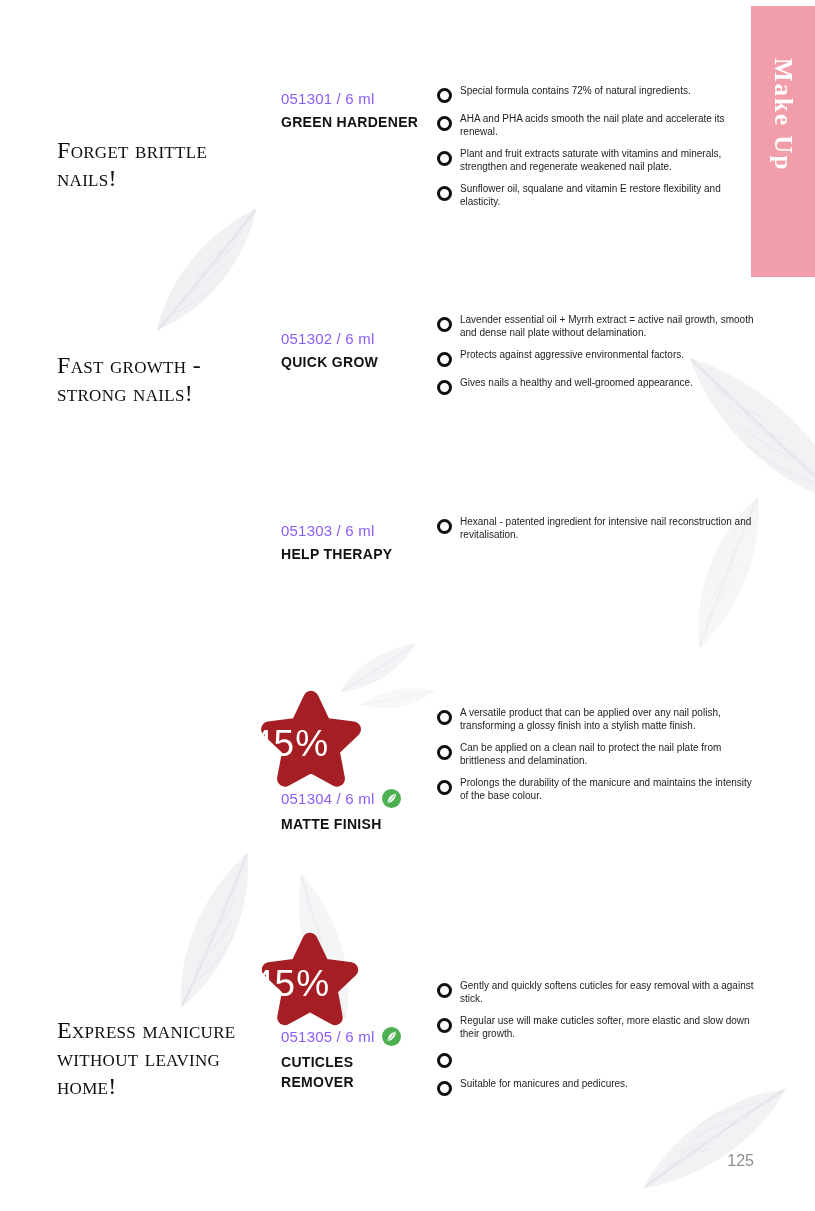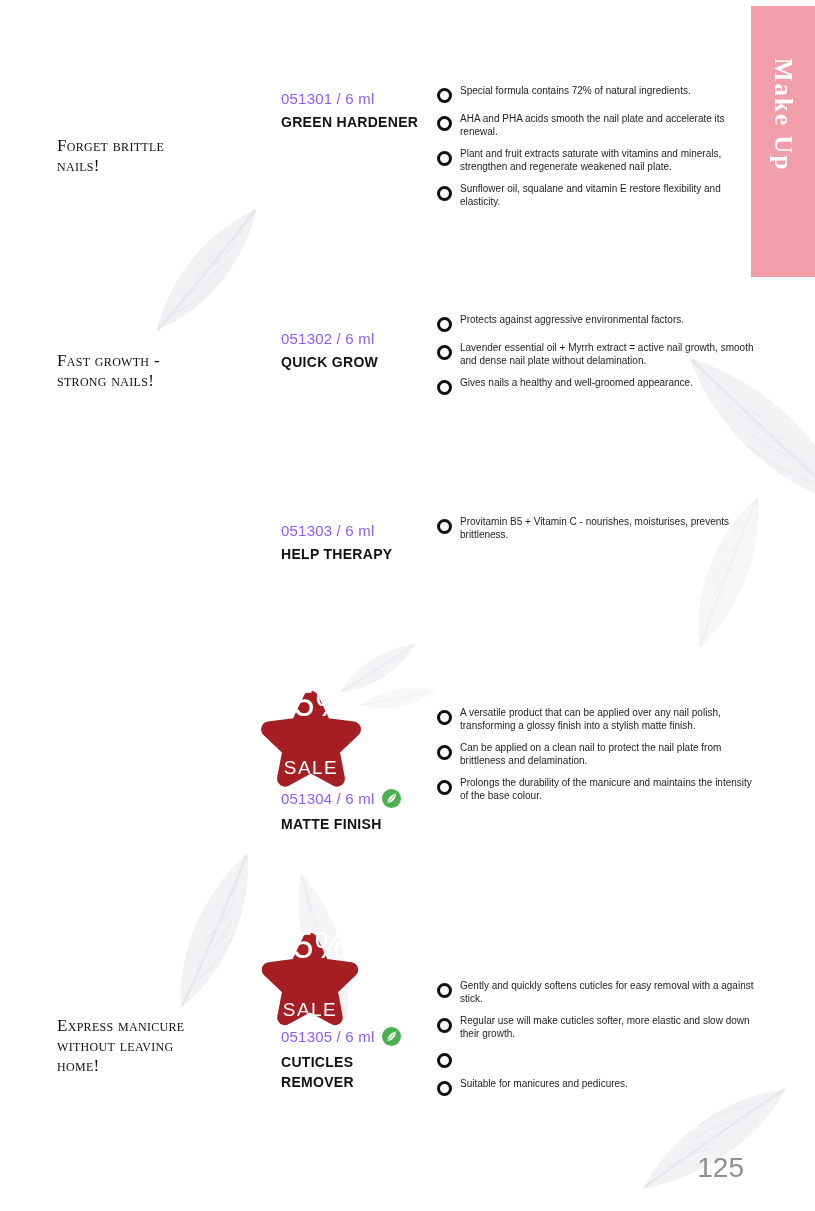--- a/index.html
+++ b/index.html
@@ -11,21 +11,21 @@
 
   
   .tab{position:absolute;right:0;top:6px;width:64px;height:271px;background:#f29daa;
        display:flex;justify-content:center;}
   .tab-label{writing-mode:vertical-rl;font-family:"Liberation Serif",serif;font-weight:bold;
        color:#ffffff;font-size:25px;letter-spacing:2px;padding-top:52px;}
 
   
   .heading{position:absolute;left:57px;width:225px;margin:0;
        font-family:"Liberation Serif",serif;font-weight:normal;font-variant:small-caps;
-       font-size:17px;line-height:1.17;color:#0e0e0e;letter-spacing:.3px;white-space:pre-line;}
+       font-size:24px;line-height:1.17;color:#0e0e0e;letter-spacing:.3px;white-space:pre-line;}
   .h1{top:136px}.h2{top:351px}.h3{top:531px}.h4{top:762px}.h5{top:1016px}
 
   
   .codeblock{position:absolute;left:281px;width:150px;}
   .c1{top:90px}.c2{top:330px}.c3{top:522px}.c4{top:788px}.c5{top:1026px}
   .code-row{display:flex;align-items:center;gap:6px;}
   .code{font-size:15px;color:#8b5cf6;letter-spacing:.2px;white-space:nowrap;}
   .pname{font-size:14px;font-weight:bold;letter-spacing:.3px;color:#111;margin-top:5px;
          white-space:pre-line;line-height:1.45;}
   .leaf{width:21px;height:21px;flex:0 0 auto;}
@@ -35,26 +35,26 @@
   .bl1{top:84px}.bl2{top:313px}.bl3{top:515px}.bl4{top:706px}.bl5{top:979px}
   .benefit{display:flex;margin:0 0 9px 0;font-size:10px;line-height:1.3;color:#232323;}
   .ring{flex:0 0 auto;width:9px;height:9px;border:3.2px solid #101010;border-radius:50%;
         margin:4px 8px 0 0;}
 
   
   .badge{position:absolute;width:118px;height:118px;}
   .badge4{left:252px;top:684px;}
   .badge5{left:253px;top:926px;width:114px;height:114px;}
   .badge svg{position:absolute;inset:0;width:100%;height:100%;overflow:visible;}
-  .badge-text{position:absolute;inset:0;display:flex;flex-direction:column;align-items:center;
-        justify-content:flex-start;color:#fff;padding-top:1px;gap:32px;}
+  .badge-text{position:absolute;inset:0;display:flex;flex-direction:row;align-items:center;
+        justify-content:space-between;color:#fff;padding-top:1px;gap:32px;}
   .pct{font-size:37px;line-height:1;letter-spacing:1px;}
   .sale{font-size:19px;font-weight:normal;letter-spacing:1.5px;margin-top:3px;}
 
-  .pagenum{position:absolute;right:71px;top:1152px;font-size:28px;color:#8f8f8f;}
+  .pagenum{position:absolute;right:61px;top:1152px;font-size:16px;color:#8f8f8f;}
 </style>
 </head>
 <body>
 
 <div class="page">
 
   <svg width="0" height="0" style="position:absolute" aria-hidden="true">
     <symbol id="featherShape" viewBox="0 0 100 124">
       <path d="M14,120 C18,86 36,40 88,6 C84,50 56,96 16,118 Z" fill="#f0f0f3"></path>
       <path d="M15,118 C34,92 62,48 87,8" stroke="#e2e2e8" stroke-width="2" fill="none"></path>
@@ -125,42 +125,42 @@
 strong nails!</h2>
   <div class="codeblock c2">
     <div class="code-row">
       <span class="code">051302 / 6 ml</span>
     </div>
     <div class="pname">QUICK GROW</div>
   </div>
   <ul class="benefits bl2">
     <li class="benefit">
         <span class="ring"></span>
+        <span>Lavender essential oil + Myrrh extract = active nail growth, smooth and dense nail plate without delamination.</span>
+      </li>
+    <li class="benefit">
+        <span class="ring"></span>
         <span>Protects against aggressive environmental factors.</span>
       </li>
     <li class="benefit">
         <span class="ring"></span>
-        <span>Lavender essential oil + Myrrh extract = active nail growth, smooth and dense nail plate without delamination.</span>
-      </li>
-    <li class="benefit">
-        <span class="ring"></span>
         <span>Gives nails a healthy and well-groomed appearance.</span>
       </li>
   </ul>
 
   <div class="codeblock c3">
     <div class="code-row">
       <span class="code">051303 / 6 ml</span>
     </div>
     <div class="pname">HELP THERAPY</div>
   </div>
   <ul class="benefits bl3">
     <li class="benefit">
         <span class="ring"></span>
-        <span>Provitamin B5 + Vitamin C - nourishes, moisturises, prevents brittleness.</span>
+        <span>Hexanal - patented ingredient for intensive nail reconstruction and revitalisation.</span>
       </li>
   </ul>
 
   <div class="badge badge4">
     <svg viewBox="0 0 120 120">
       <polygon points="60,15 72.9,42.2 102.8,46.1 80.9,66.8 86.5,96.4 60,82 33.5,96.4 39.1,66.8 17.2,46.1 47.1,42.2" fill="#a41e23" stroke="#a41e23" stroke-width="16" stroke-linejoin="round"></polygon>
     </svg>
     <div class="badge-text">
       <div class="pct">45%</div>
       <div class="sale">SALE</div>

